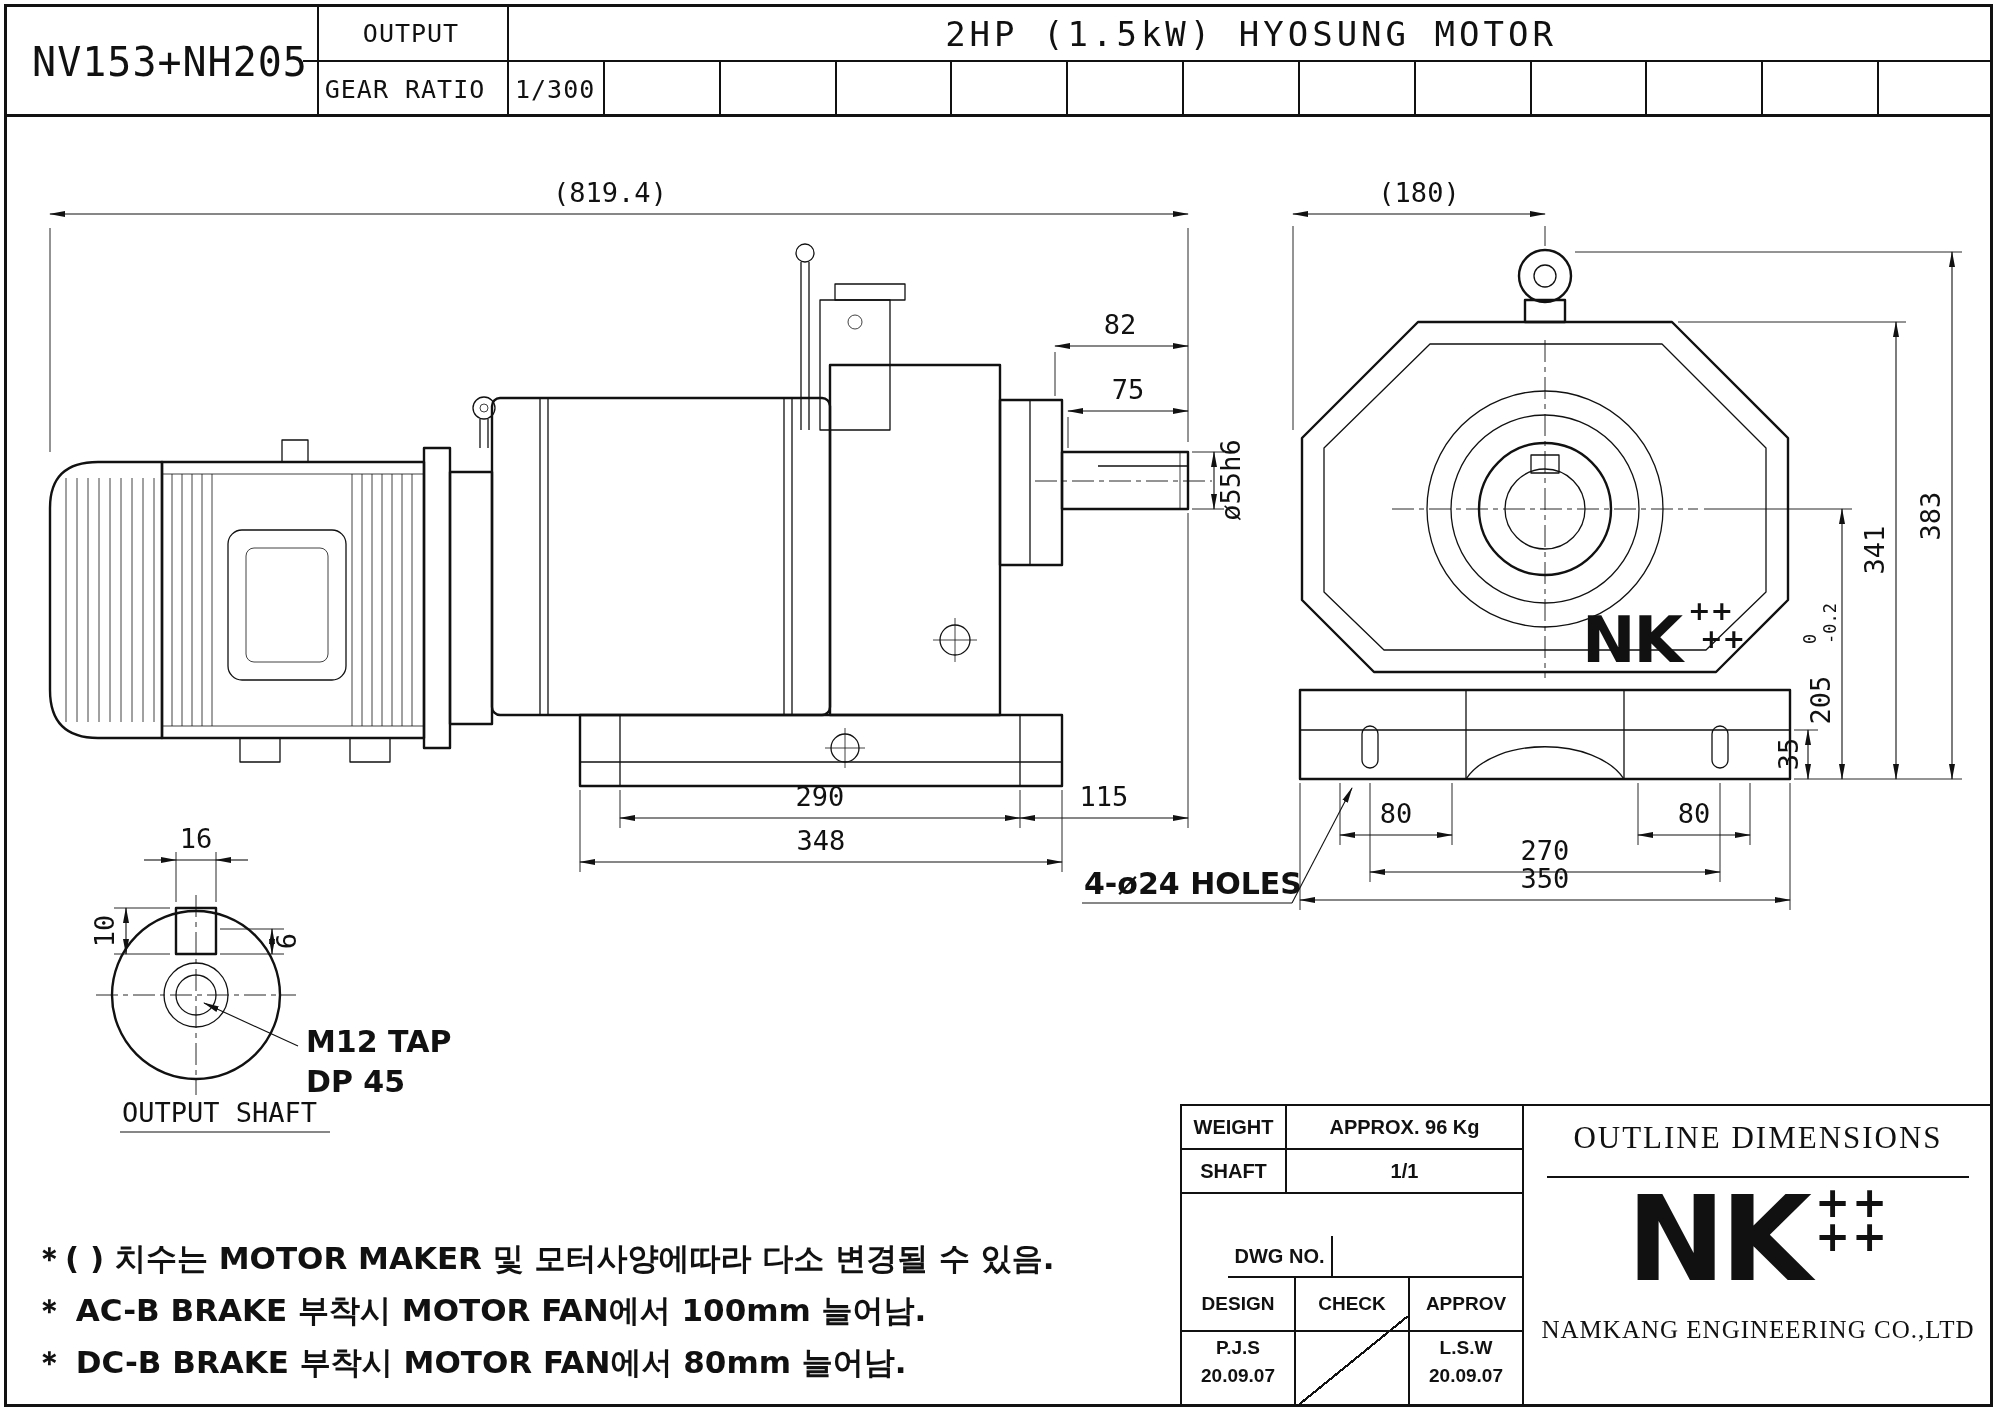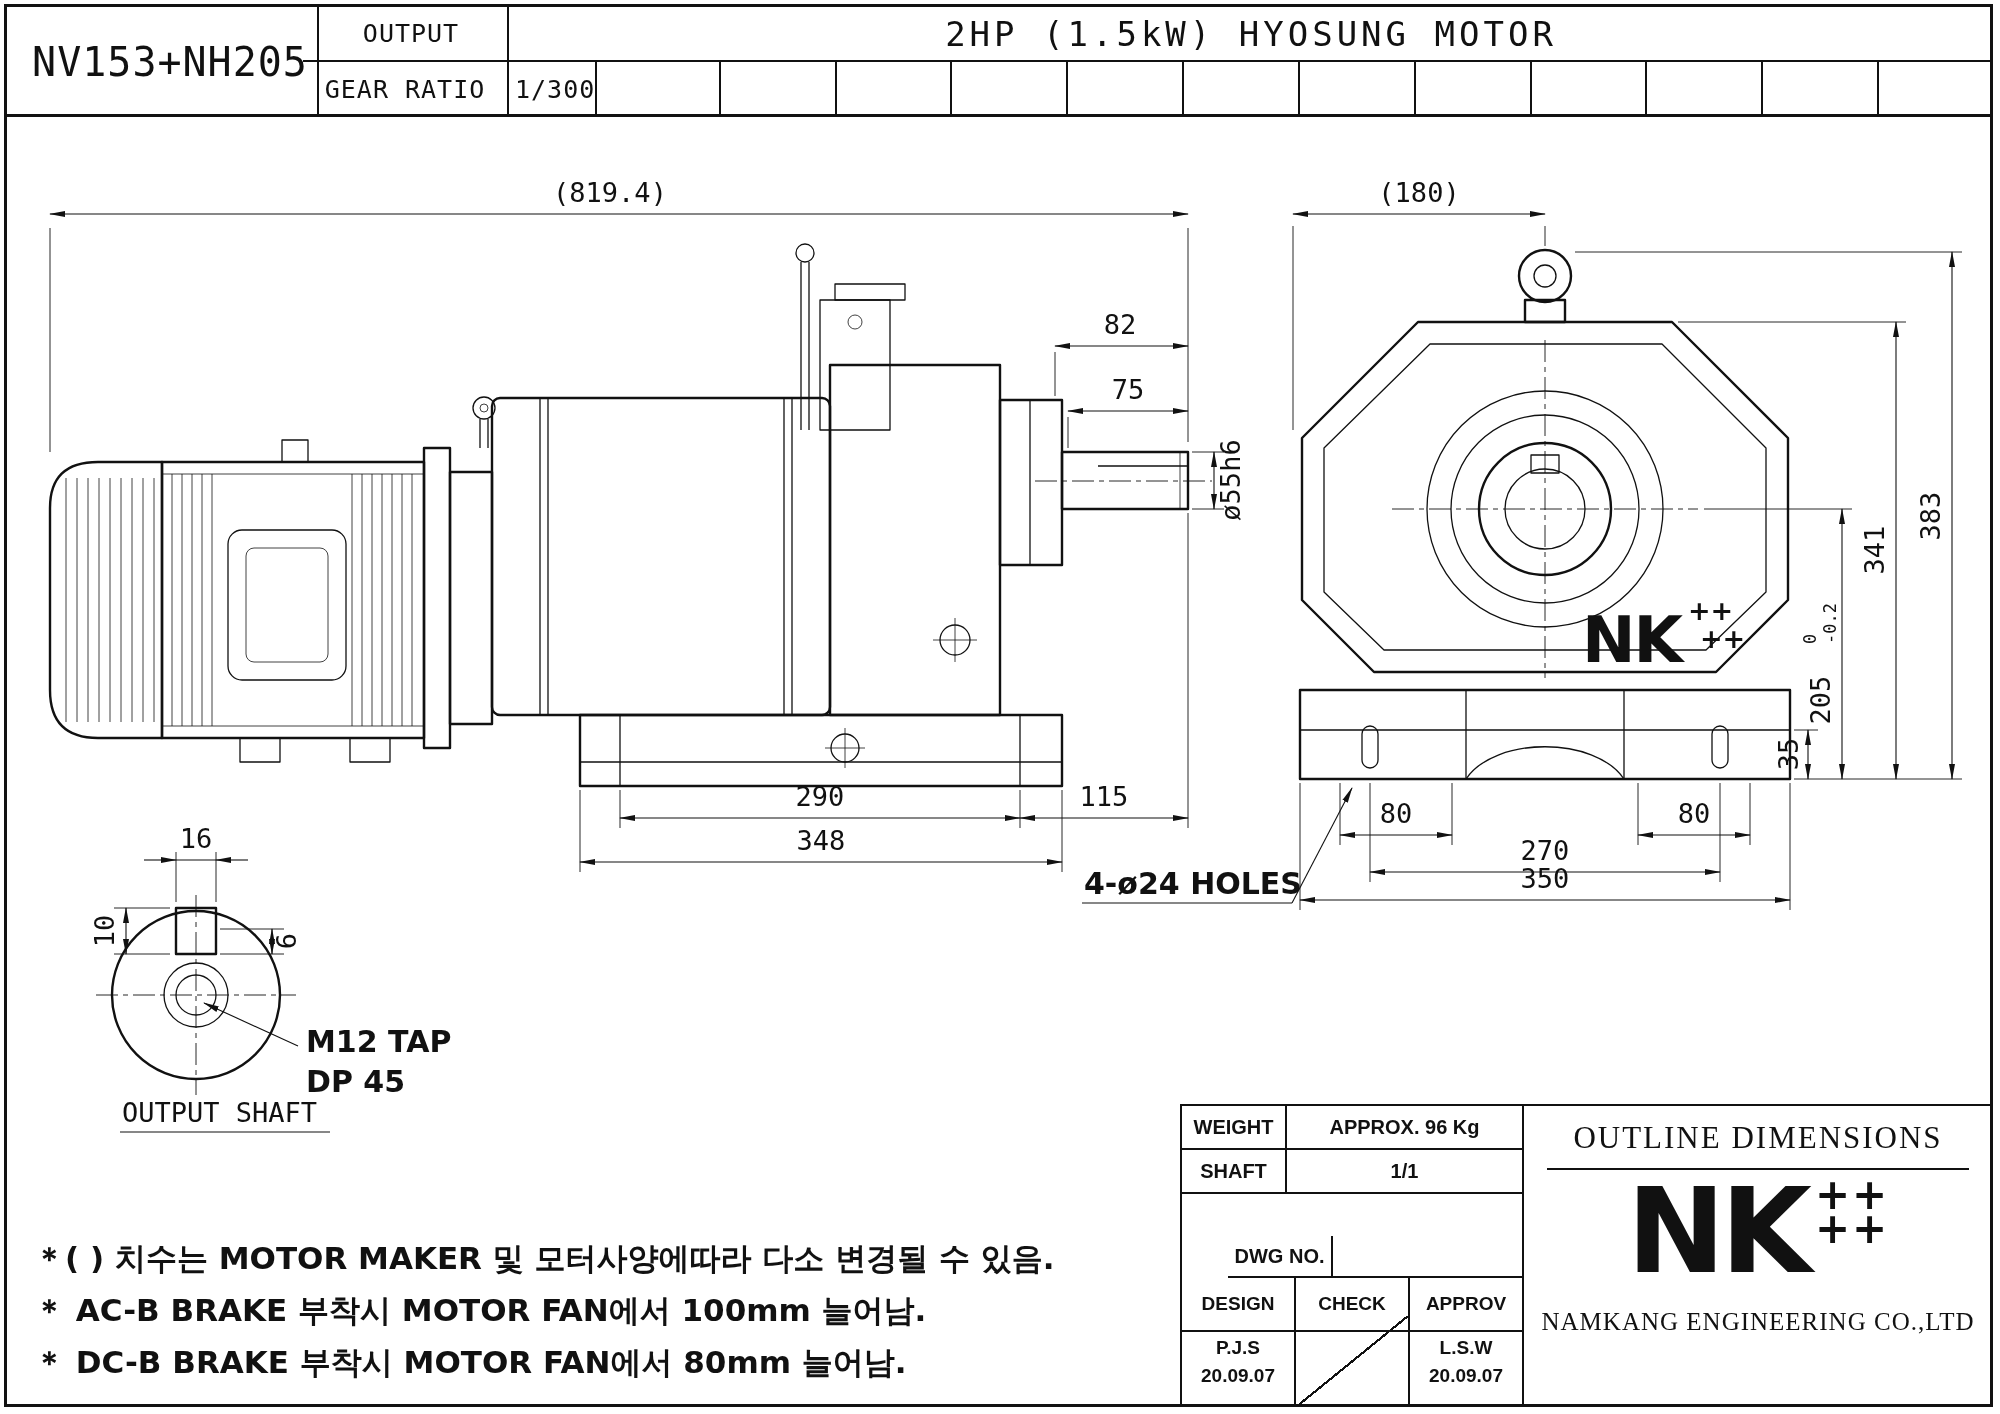--- a/index.html
+++ b/index.html
@@ -47,38 +47,38 @@
   
   #tblock { left:1180px; top:1104px; width:812px; height:303px; border-left:2px solid #111; border-top:2px solid #111; }
   .tb-left { position:absolute; left:0; top:0; width:340px; height:100%; border-right:2px solid #111; }
   .tb-row { position:absolute; left:0; width:100%; display:flex; }
   .tb-cell { display:flex; align-items:center; justify-content:center; box-sizing:border-box; border-right:2px solid #111; border-bottom:2px solid #111; font-weight:bold; font-size:20px; }
   .tb-cell.last { border-right:none; }
   .tb-cell.bot { border-bottom:none; }
   .diag { background:linear-gradient(to bottom right, transparent 49.2%, #111 49.2%, #111 50.8%, transparent 50.8%); }
   .stack { display:flex; flex-direction:column; align-items:center; justify-content:center; gap:6px; }
   .tb-right { position:absolute; left:340px; top:0; width:472px; height:100%; text-align:center; }
-  .outline-title { font-family:"Liberation Serif", serif; font-size:31px; letter-spacing:2px; display:inline-block; border-bottom:2px solid #111; padding:0 26px 12px 26px; margin-top:14px; }
+  .outline-title { font-family:"Liberation Serif", serif; font-size:31px; letter-spacing:2px; display:inline-block; border-bottom:2px solid #111; padding:0 26px 20px 26px; margin-top:14px; }
   .outline-sub { font-family:"Liberation Serif", serif; font-size:25px; letter-spacing:1px; display:inline-block; border-bottom:2px solid #111; padding:0 14px 3px 14px; margin-top:6px; }
   .nk-big { display:flex; align-items:flex-start; justify-content:center; margin-top:2px; height:136px; }
   .nk-word { font-family:"DejaVu Sans", sans-serif; font-size:118px; font-weight:900; letter-spacing:-5px; line-height:118px; }
   .nk-plus { display:flex; flex-direction:column; font-family:"DejaVu Sans", sans-serif; font-weight:900; font-size:42px; line-height:34px; margin-left:8px; margin-top:6px; letter-spacing:2px; }
   .company { font-family:"Liberation Serif", serif; font-size:25px; letter-spacing:1px; margin-top:0px; }
 </style>
 </head>
 <body>
 
 <div class="frame"></div>
 
 <div id="hdr" class="abs">
   <div class="hcell cell br cadtext model-txt" style="left:16px;top:0;width:296px;height:110px;">NV153+NH205</div>
   <div class="hcell cell br bb cadtext hlabel" style="left:296px;top:0;width:206px;height:55px;padding-left:12px;">OUTPUT</div>
   <div class="hcell cell br cadtext hlabel" style="left:296px;top:55px;width:206px;height:55px;">GEAR RATIO</div>
   <div class="hcell cell bb cadtext htitle" style="left:502px;top:0;width:1484px;height:55px;">2HP (1.5kW) HYOSUNG MOTOR</div>
-  <div class="hcell cell br cadtext hlabel" style="left:502px;top:55px;width:88px;height:55px;justify-content:flex-start;padding-left:6px;">1/300</div>
+  <div class="hcell cell br cadtext hlabel" style="left:502px;top:55px;width:96px;height:55px;justify-content:flex-start;padding-left:6px;">1/300</div>
   <div class="hcell empty-row" style="left:598px;top:55px;width:1388px;height:55px;">
     <div></div>
       <div></div>
       <div></div>
       <div></div>
       <div></div>
       <div></div>
     <div></div>
       <div></div>
       <div></div>

